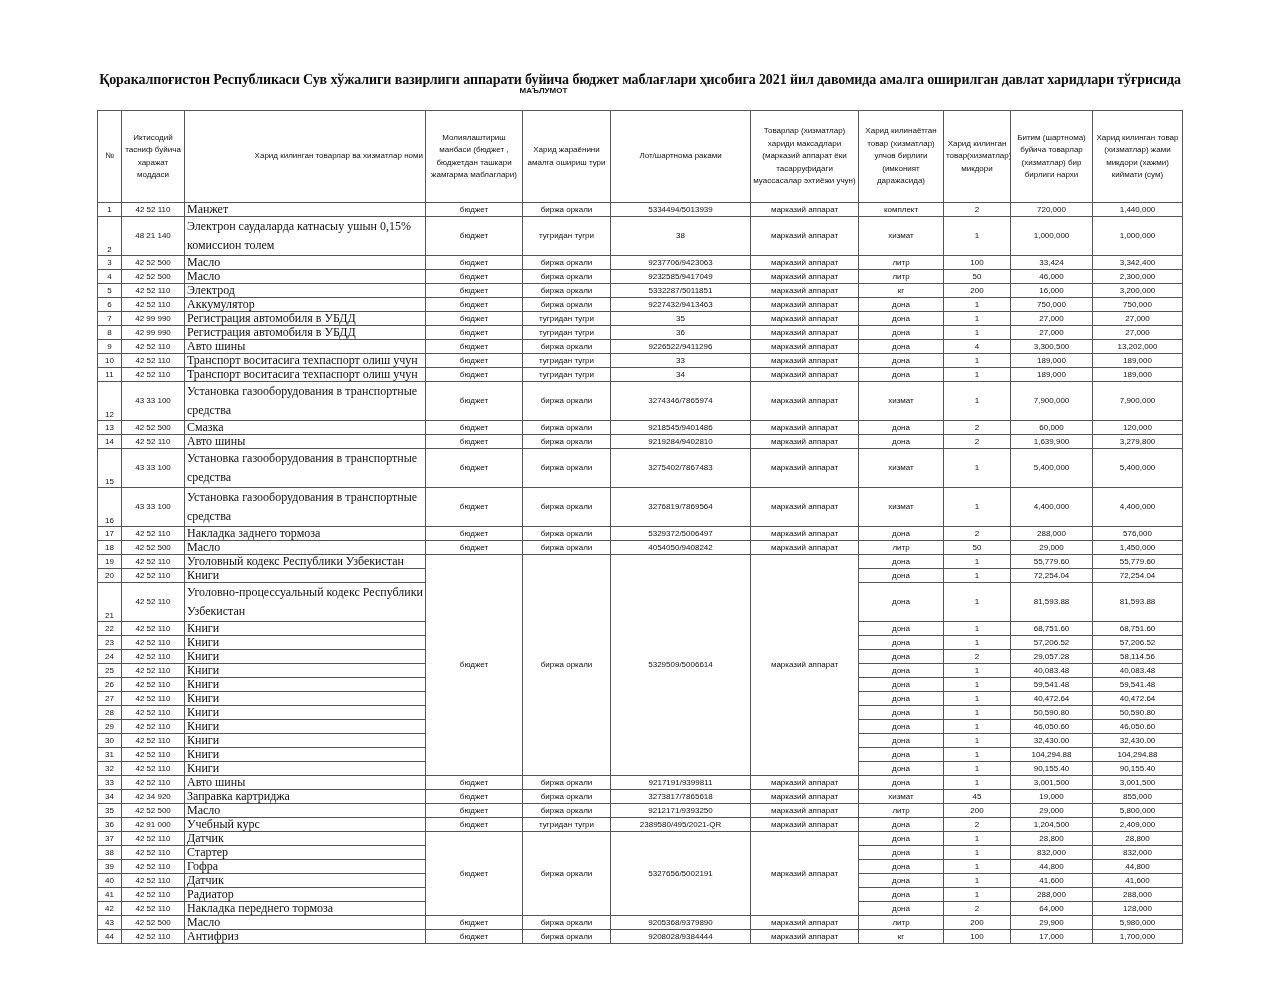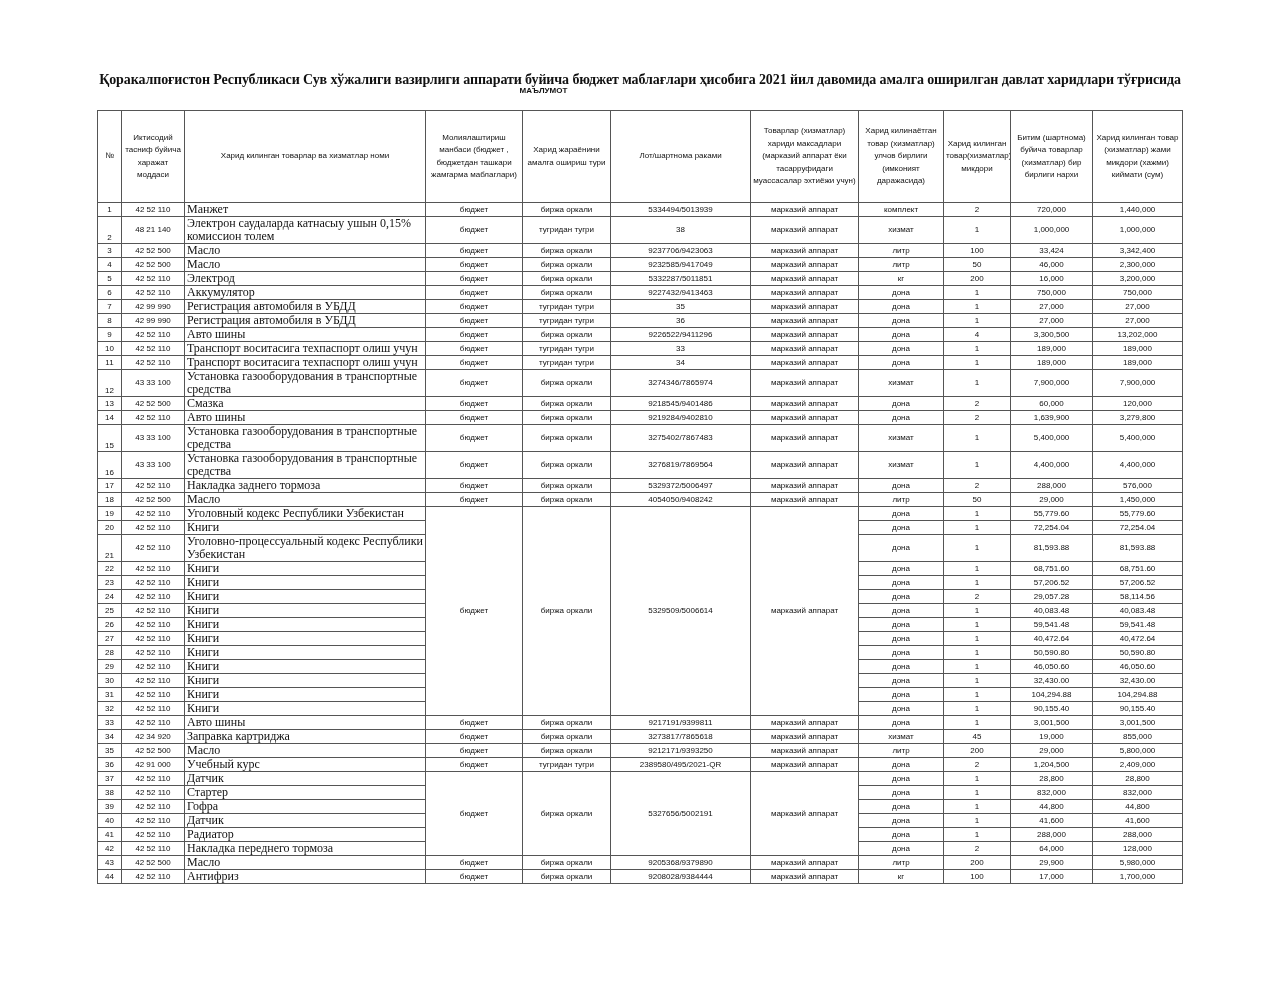--- a/index.html
+++ b/index.html
@@ -2,24 +2,24 @@
 <html><head>
 <meta charset="utf-8">
 <style>
   html, body { margin:0; padding:0; background:#ffffff; }
   body { width:1280px; height:989px; position:relative; overflow:hidden; font-family:"Liberation Sans", sans-serif; color:#111; }
   .title { position:absolute; left:0; width:1280px; top:72px; text-align:center; font-family:"Liberation Serif", serif; font-weight:bold; font-size:14px; letter-spacing:-0.1px; }
   .subtitle { position:absolute; left:0; width:1087px; top:86px; text-align:center; font-family:"Liberation Sans", sans-serif; font-size:8px; font-weight:bold; }
   table { position:absolute; left:97px; top:110px; border-collapse:collapse; table-layout:fixed; width:1085px; }
   td, th { border:1px solid #555; padding:0 2px; font-size:8px; line-height:10px; text-align:center; vertical-align:middle; overflow:hidden; }
   th { font-weight:normal; height:91px; line-height:12.5px; }
-  th.name-h { text-align:center; }
+  th.name-h { text-align:right; }
   td { height:12.5px; }
   td.name { text-align:left; font-family:"Liberation Serif", serif; font-size:12px; line-height:13px; white-space:nowrap; }
-  td.name.wrap { white-space:normal; line-height:13px; }
+  td.name.wrap { white-space:normal; line-height:19px; }
   tr.tall td { height:26px; }
   tr.tall td.no { vertical-align:bottom; }
   td.num { white-space:nowrap; }
 </style>
 </head>
 <body>
 
 <div class="title">Қоракалпоғистон Республикаси Сув хўжалиги вазирлиги аппарати буйича бюджет маблағлари ҳисобига  2021 йил давомида амалга оширилган давлат харидлари тўғрисида</div>
 <div class="subtitle">МАЪЛУМОТ</div>
 

